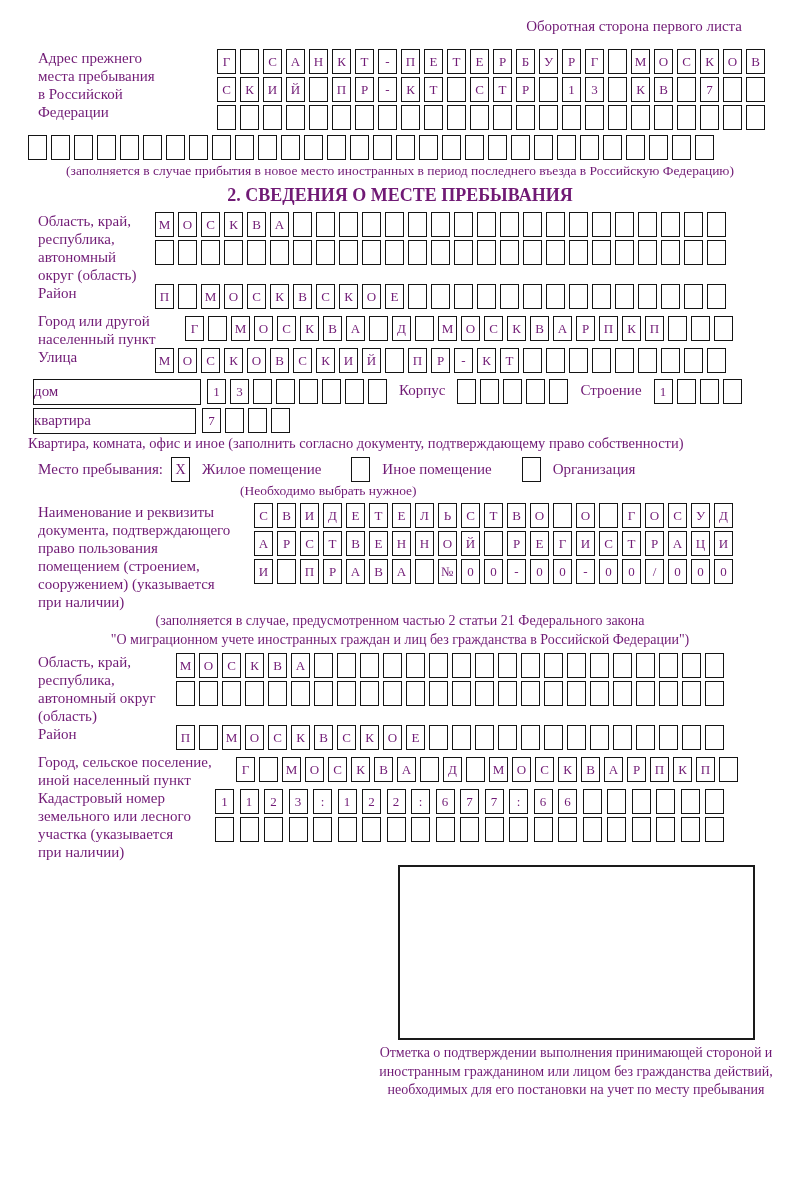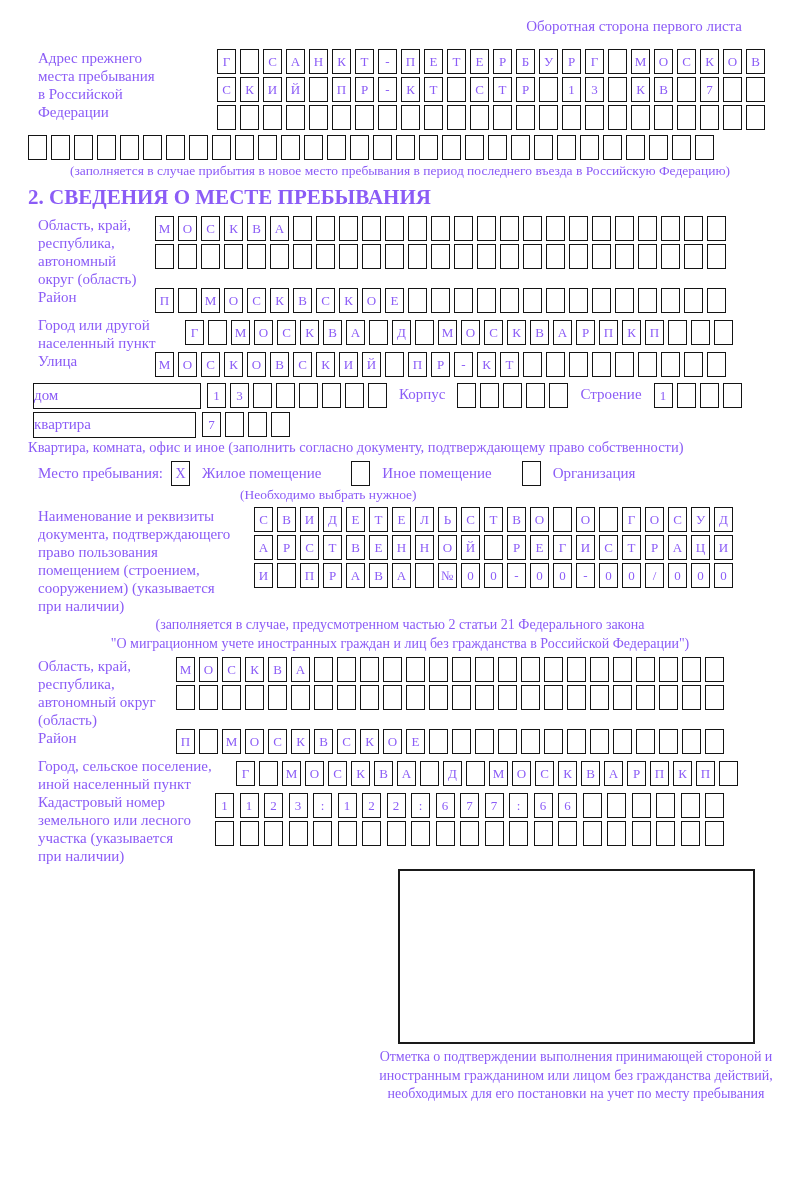--- a/index.html
+++ b/index.html
@@ -1,40 +1,40 @@
 <!DOCTYPE html>
 <html><head>
 <meta charset="utf-8">
 <style>
   html,body{margin:0;padding:0;background:#fff;}
   .page{
     width:800px;height:1180px;box-sizing:border-box;
     padding:18px 28px 14px 28px;overflow:hidden;position:relative;
-    background:#fff;color:#8b5cf6;
+    background:#fff;color:#701a75;
     font-family:"Liberation Serif","DejaVu Serif",serif;
   }
   .header-note{text-align:right;font-size:15px;padding-right:30px;}
   .flexrow{display:flex;align-items:flex-start;}
   .flexrow.vcenter{align-items:center;}
   .lblcol{box-sizing:border-box;padding-left:10px;flex:0 0 auto;
     font-size:15px;line-height:18px;white-space:pre-line;}
   .w-adr{width:147px;} .w-reg{width:127px;} .w-city{width:157px;}
   .w-doc{width:226px;} .w-freg{width:148px;} .w-fcity{width:208px;} .w-cad{width:187px;}
   .cellrow{height:26px;margin-bottom:2px;white-space:nowrap;line-height:0;}
   .cell{
     display:inline-block;box-sizing:content-box;width:17px;height:23px;
     border:1.6px solid #141414;margin-right:4px;text-align:center;
     font-size:13px;line-height:23px;vertical-align:top;
     font-family:"Liberation Serif",serif;
   }
   .cad .cell{margin-right:5.5px;}
   .secA{margin-top:14px;gap:42px;}
   .fullrow{margin-top:2px;}
   .form-note{font-size:13.5px;text-align:center;margin-top:1px;}
-  .sec2title{font-size:21px;font-weight:bold;text-align:left;margin:6px 0 6px 0;}
+  .sec2title{font-size:18px;font-weight:bold;text-align:center;margin:6px 0 6px 0;}
   .inline-note{font-size:14.5px;margin:1px 0 3px 0;}
   .house-row{margin-top:3px;white-space:nowrap;line-height:0;}
   .named-box{display:inline-block;box-sizing:border-box;height:26px;border:1.6px solid #141414;
     text-align:left;font-size:15px;line-height:23px;vertical-align:top;margin-left:5px;}
   .dom-box{width:168px;}
   .kv-box{width:163px;}
   .house-row .cellrow{display:inline-block;margin-left:6px;margin-bottom:0;}
   .small-lbl{display:inline-block;font-size:15px;line-height:23px;vertical-align:top;margin-left:8px;margin-right:6px;}
   .stay{display:flex;align-items:center;font-size:15px;margin-top:5px;}
   .stay .lead{margin-left:10px;}
@@ -60,21 +60,21 @@
 места пребывания
 в Российской
 Федерации</div>
     <div>
       <div class="cellrow"><span class="cell">Г</span><span class="cell"></span><span class="cell">С</span><span class="cell">А</span><span class="cell">Н</span><span class="cell">К</span><span class="cell">Т</span><span class="cell">-</span><span class="cell">П</span><span class="cell">Е</span><span class="cell">Т</span><span class="cell">Е</span><span class="cell">Р</span><span class="cell">Б</span><span class="cell">У</span><span class="cell">Р</span><span class="cell">Г</span><span class="cell"></span><span class="cell">М</span><span class="cell">О</span><span class="cell">С</span><span class="cell">К</span><span class="cell">О</span><span class="cell">В</span></div>
       <div class="cellrow"><span class="cell">С</span><span class="cell">К</span><span class="cell">И</span><span class="cell">Й</span><span class="cell"></span><span class="cell">П</span><span class="cell">Р</span><span class="cell">-</span><span class="cell">К</span><span class="cell">Т</span><span class="cell"></span><span class="cell">С</span><span class="cell">Т</span><span class="cell">Р</span><span class="cell"></span><span class="cell">1</span><span class="cell">3</span><span class="cell"></span><span class="cell">К</span><span class="cell">В</span><span class="cell"></span><span class="cell">7</span><span class="cell"></span><span class="cell"></span></div>
       <div class="cellrow"><span class="cell"></span><span class="cell"></span><span class="cell"></span><span class="cell"></span><span class="cell"></span><span class="cell"></span><span class="cell"></span><span class="cell"></span><span class="cell"></span><span class="cell"></span><span class="cell"></span><span class="cell"></span><span class="cell"></span><span class="cell"></span><span class="cell"></span><span class="cell"></span><span class="cell"></span><span class="cell"></span><span class="cell"></span><span class="cell"></span><span class="cell"></span><span class="cell"></span><span class="cell"></span><span class="cell"></span></div>
     </div>
   </div>
   <div class="cellrow fullrow"><span class="cell"></span><span class="cell"></span><span class="cell"></span><span class="cell"></span><span class="cell"></span><span class="cell"></span><span class="cell"></span><span class="cell"></span><span class="cell"></span><span class="cell"></span><span class="cell"></span><span class="cell"></span><span class="cell"></span><span class="cell"></span><span class="cell"></span><span class="cell"></span><span class="cell"></span><span class="cell"></span><span class="cell"></span><span class="cell"></span><span class="cell"></span><span class="cell"></span><span class="cell"></span><span class="cell"></span><span class="cell"></span><span class="cell"></span><span class="cell"></span><span class="cell"></span><span class="cell"></span><span class="cell"></span></div>
-  <div class="form-note">(заполняется в случае прибытия в новое место пребывания в период последнего въезда в Российскую Федерацию)</div>
+  <div class="form-note">(заполняется в случае прибытия в новое место иностранных в период последнего въезда в Российскую Федерацию)</div>
 
   <div class="sec2title">2. СВЕДЕНИЯ О МЕСТЕ ПРЕБЫВАНИЯ</div>
 
   <div class="flexrow">
     <div class="lblcol w-reg">Область, край,
 республика,
 автономный
 округ (область)</div>
     <div>
       <div class="cellrow"><span class="cell">М</span><span class="cell">О</span><span class="cell">С</span><span class="cell">К</span><span class="cell">В</span><span class="cell">А</span><span class="cell"></span><span class="cell"></span><span class="cell"></span><span class="cell"></span><span class="cell"></span><span class="cell"></span><span class="cell"></span><span class="cell"></span><span class="cell"></span><span class="cell"></span><span class="cell"></span><span class="cell"></span><span class="cell"></span><span class="cell"></span><span class="cell"></span><span class="cell"></span><span class="cell"></span><span class="cell"></span><span class="cell"></span></div>

